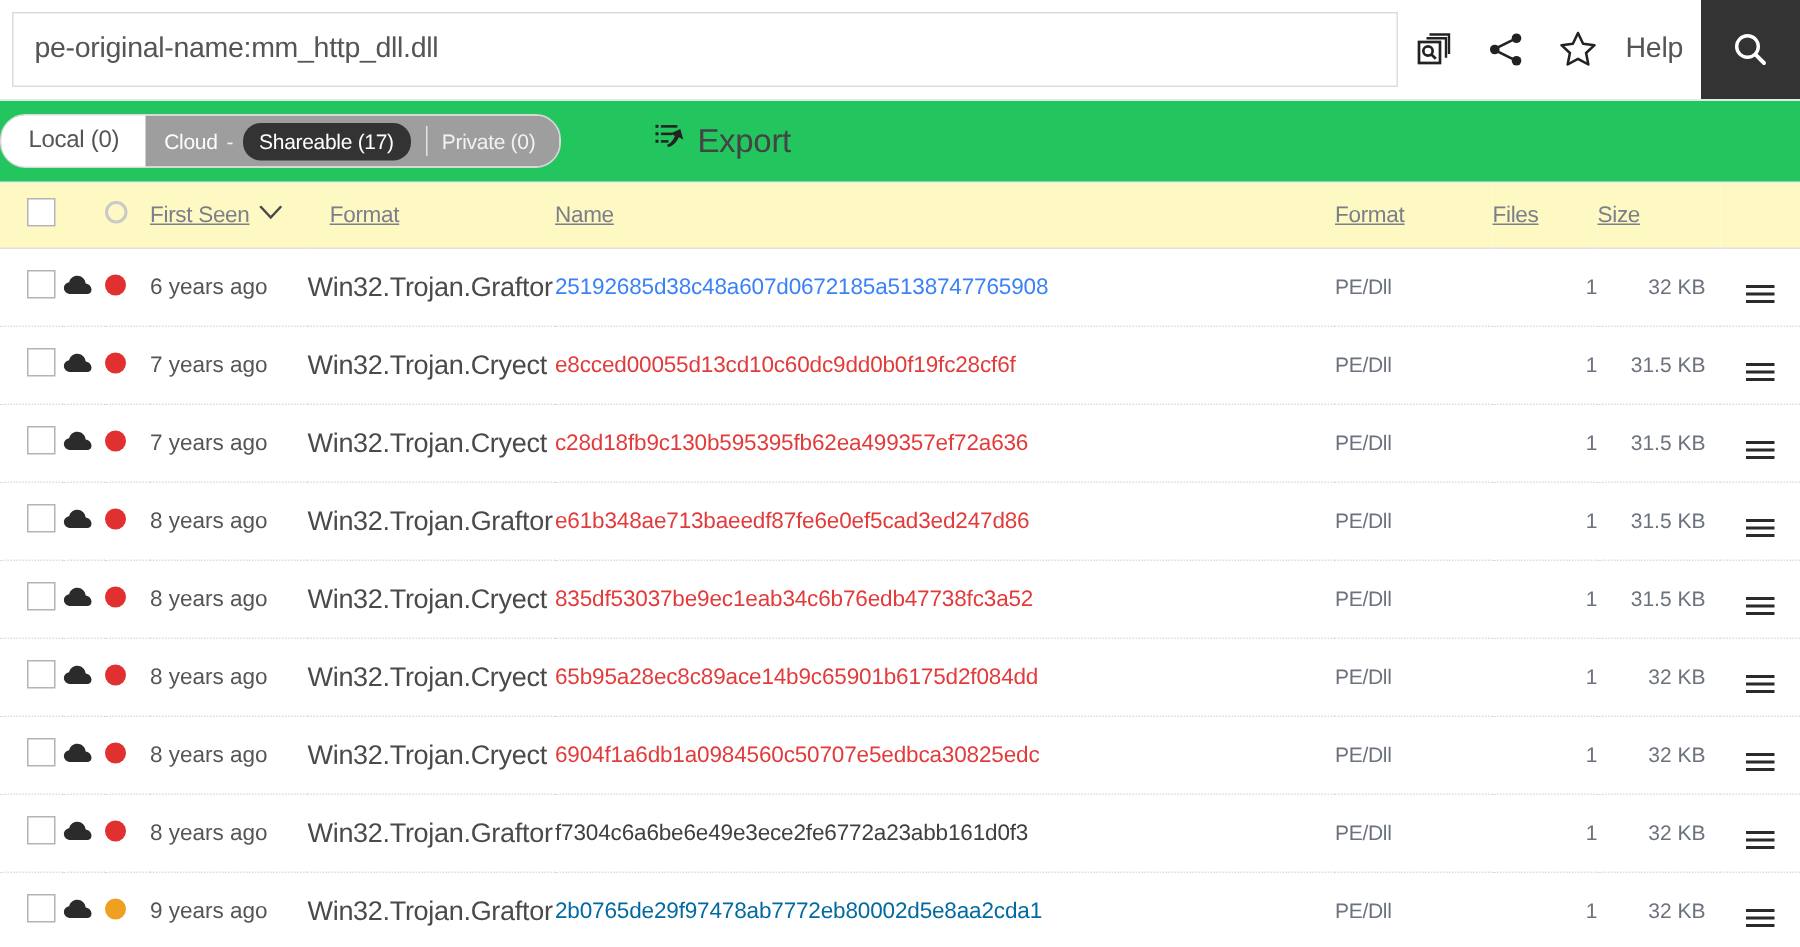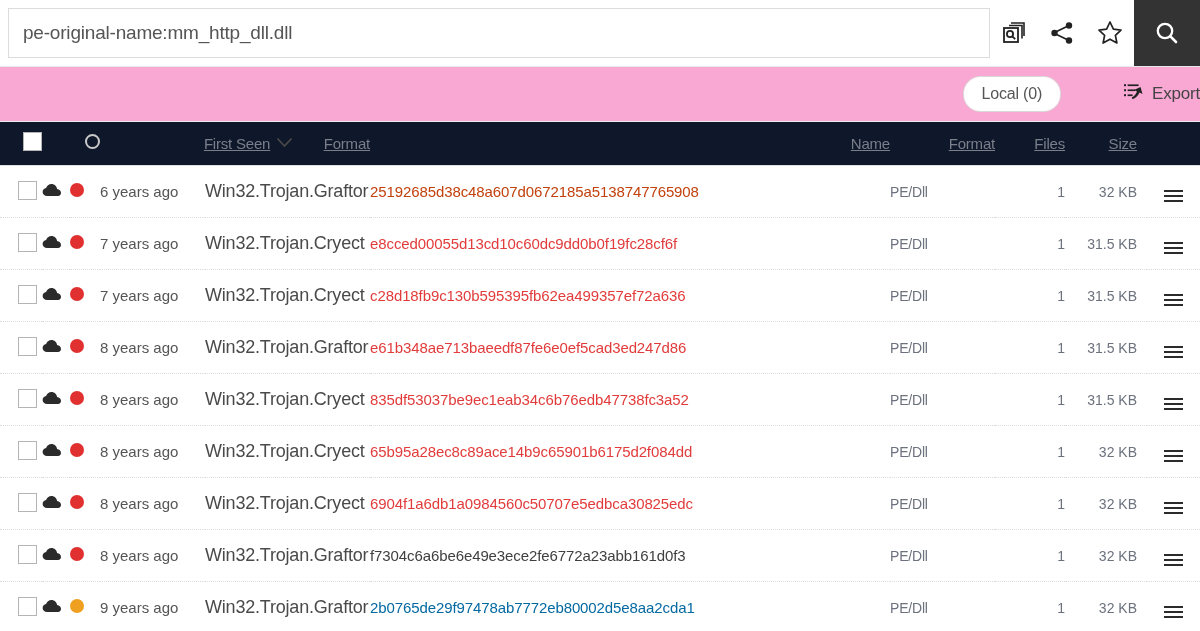--- a/index.html
+++ b/index.html
@@ -87,26 +87,25 @@
     align-items: center;
     justify-content: center;
     cursor: pointer;
     border: 0;
     flex: 0 0 66px;
   }
 
   
   .filter-bar {
     height: 54px;
-    background: #f9a8d4;
+    background: #22c55e;
     display: flex;
     align-items: center;
     padding-left: 0;
     border-bottom: 1px solid #ebebeb;
-    justify-content: flex-end;
   }
   .scope-pills {
     display: flex;
     align-items: stretch;
     height: 34px;
     border: 1px solid #d8d8d8;
     border-radius: 17px;
     background: #fff;
     overflow: hidden;
   }
@@ -158,39 +157,39 @@
     cursor: pointer;
     padding-right: 6px;
     letter-spacing: -0.2px;
   }
   .export-btn {
     display: flex;
     align-items: center;
     gap: 7px;
     margin-left: 62px;
     cursor: pointer;
-    font-size: 17px;
+    font-size: 22px;
     color: #444;
     letter-spacing: -0.2px;
   }
 
   
   .tbl {
     width: 100%;
     border-collapse: collapse;
     table-layout: fixed;
   }
   .tbl th {
     font-weight: normal;
-    text-align: right;
+    text-align: left;
     height: 43px;
     vertical-align: middle;
     padding: 0;
     border-bottom: 1px solid #e0e0e0;
-    background: #0f172a;
+    background: #fef9c3;
   }
   .tbl td {
     height: 51px;
     vertical-align: middle;
     padding: 0;
     border-bottom: 1px dotted #dcdcdc;
     font-size: 15px;
     color: #555;
     background: #fff;
   }
@@ -293,32 +292,40 @@
           <circle cx="21" cy="21.5" r="3.2" fill="#222"></circle>
           <line x1="8.6" y1="12.6" x2="19" y2="7.4" stroke="#222" stroke-width="1.7"></line>
           <line x1="8.6" y1="15.4" x2="19" y2="20.6" stroke="#222" stroke-width="1.7"></line>
         </svg>
       </div>
       <div class="tool-btn">
         <svg width="30" height="30" viewBox="0 0 30 30">
           <polygon points="15,4 18.4,11.2 26,12.1 20.4,17.3 21.9,25 15,21.2 8.1,25 9.6,17.3 4,12.1 11.6,11.2" fill="none" stroke="#222" stroke-width="1.7" stroke-linejoin="round"></polygon>
         </svg>
       </div>
+      <div class="help-btn">Help</div>
       <div class="search-submit">
         <svg width="30" height="30" viewBox="0 0 30 30">
           <circle cx="13" cy="13" r="7.2" fill="none" stroke="#fff" stroke-width="2.3"></circle>
           <line x1="18.4" y1="18.4" x2="24" y2="24" stroke="#fff" stroke-width="2.6" stroke-linecap="round"></line>
         </svg>
       </div>
     </div>
   </div>
 
   <div class="filter-bar">
     <div class="scope-pills">
       <div class="pill-local">Local (0)</div>
+      <div class="pill-cloud-group">
+        <span class="pill-cloud-label">Cloud</span>
+        <span class="pill-dash">-</span>
+        <span class="pill-shareable">Shareable (17)</span>
+        <span class="pill-sep"></span>
+        <span class="pill-private">Private (0)</span>
+      </div>
     </div>
 
     <div class="export-btn">
       <span>
         <svg width="22" height="22" viewBox="0 0 22 22">
           <rect x="1" y="3.2" width="2" height="2" fill="#222"></rect>
           <rect x="4.6" y="3.4" width="11" height="1.7" fill="#222"></rect>
           <rect x="1" y="8.2" width="2" height="2" fill="#222"></rect>
           <rect x="4.6" y="8.4" width="7.5" height="1.7" fill="#222"></rect>
           <rect x="1" y="13.2" width="2" height="2" fill="#222"></rect>
@@ -380,21 +387,21 @@
     </thead>
     <tbody id="tbody">
         <tr>
           <td class="cell-pad-l"><span class="chk"></span></td>
           <td><span><svg width="20" height="14" viewBox="0 0 20 14">
                 <path d="M5.2 13 C2.4 13 0.6 11.2 0.6 9 C0.6 7 2.1 5.4 4.1 5.1 C4.7 2.6 6.9 0.9 9.5 0.9 C12.4 0.9 14.8 3.1 15.1 6 C17.3 6.2 19 8 19 10.1 C19 11.8 17.8 13 16.1 13 Z" fill="#2b2b2b"></path>
               </svg></span></td>
           <td><span class="dot" style="background:#e03030"></span></td>
           <td><span>6 years ago</span></td>
           <td><span class="threat-txt">Win32.Trojan.Graftor</span></td>
-          <td><a class="name-link" href="#" style="color:#c2410c">25192685d38c48a607d0672185a5138747765908</a></td>
+          <td><a class="name-link" href="#" style="color:#3b82f6">25192685d38c48a607d0672185a5138747765908</a></td>
           <td><span class="fmt-txt">PE/Dll</span></td>
           <td class="right"><span class="num-txt">1</span></td>
           <td class="right" style="padding-right:10px"><span class="num-txt">32 KB</span></td>
           <td class="center"><span class="menu-btn">
               <i></i>
               <i></i>
               <i></i>
             </span></td>
         </tr>
         <tr>

